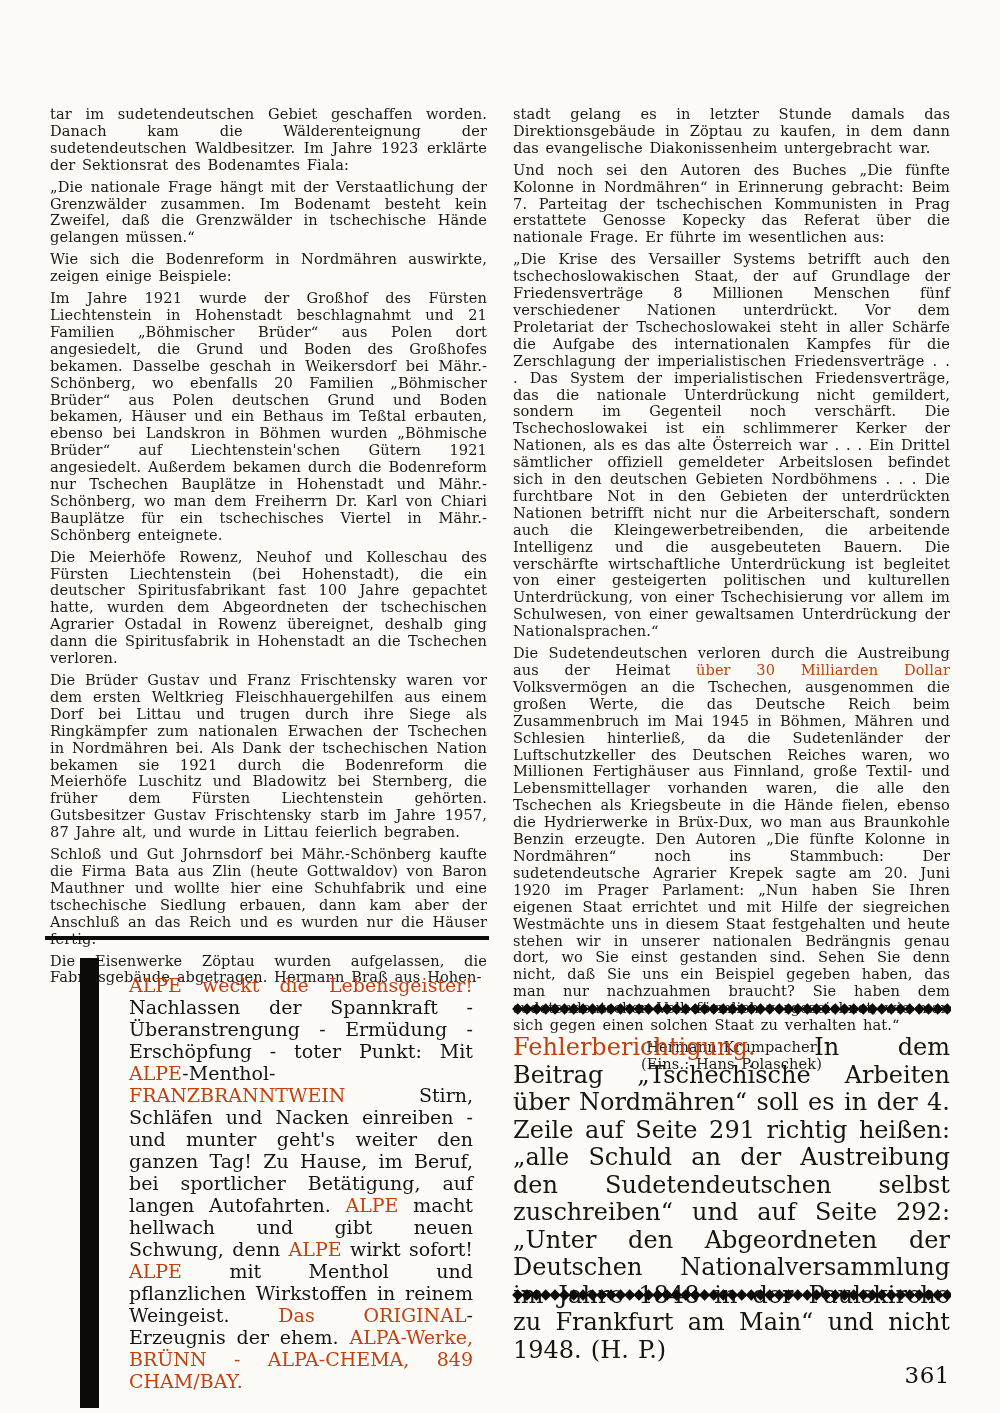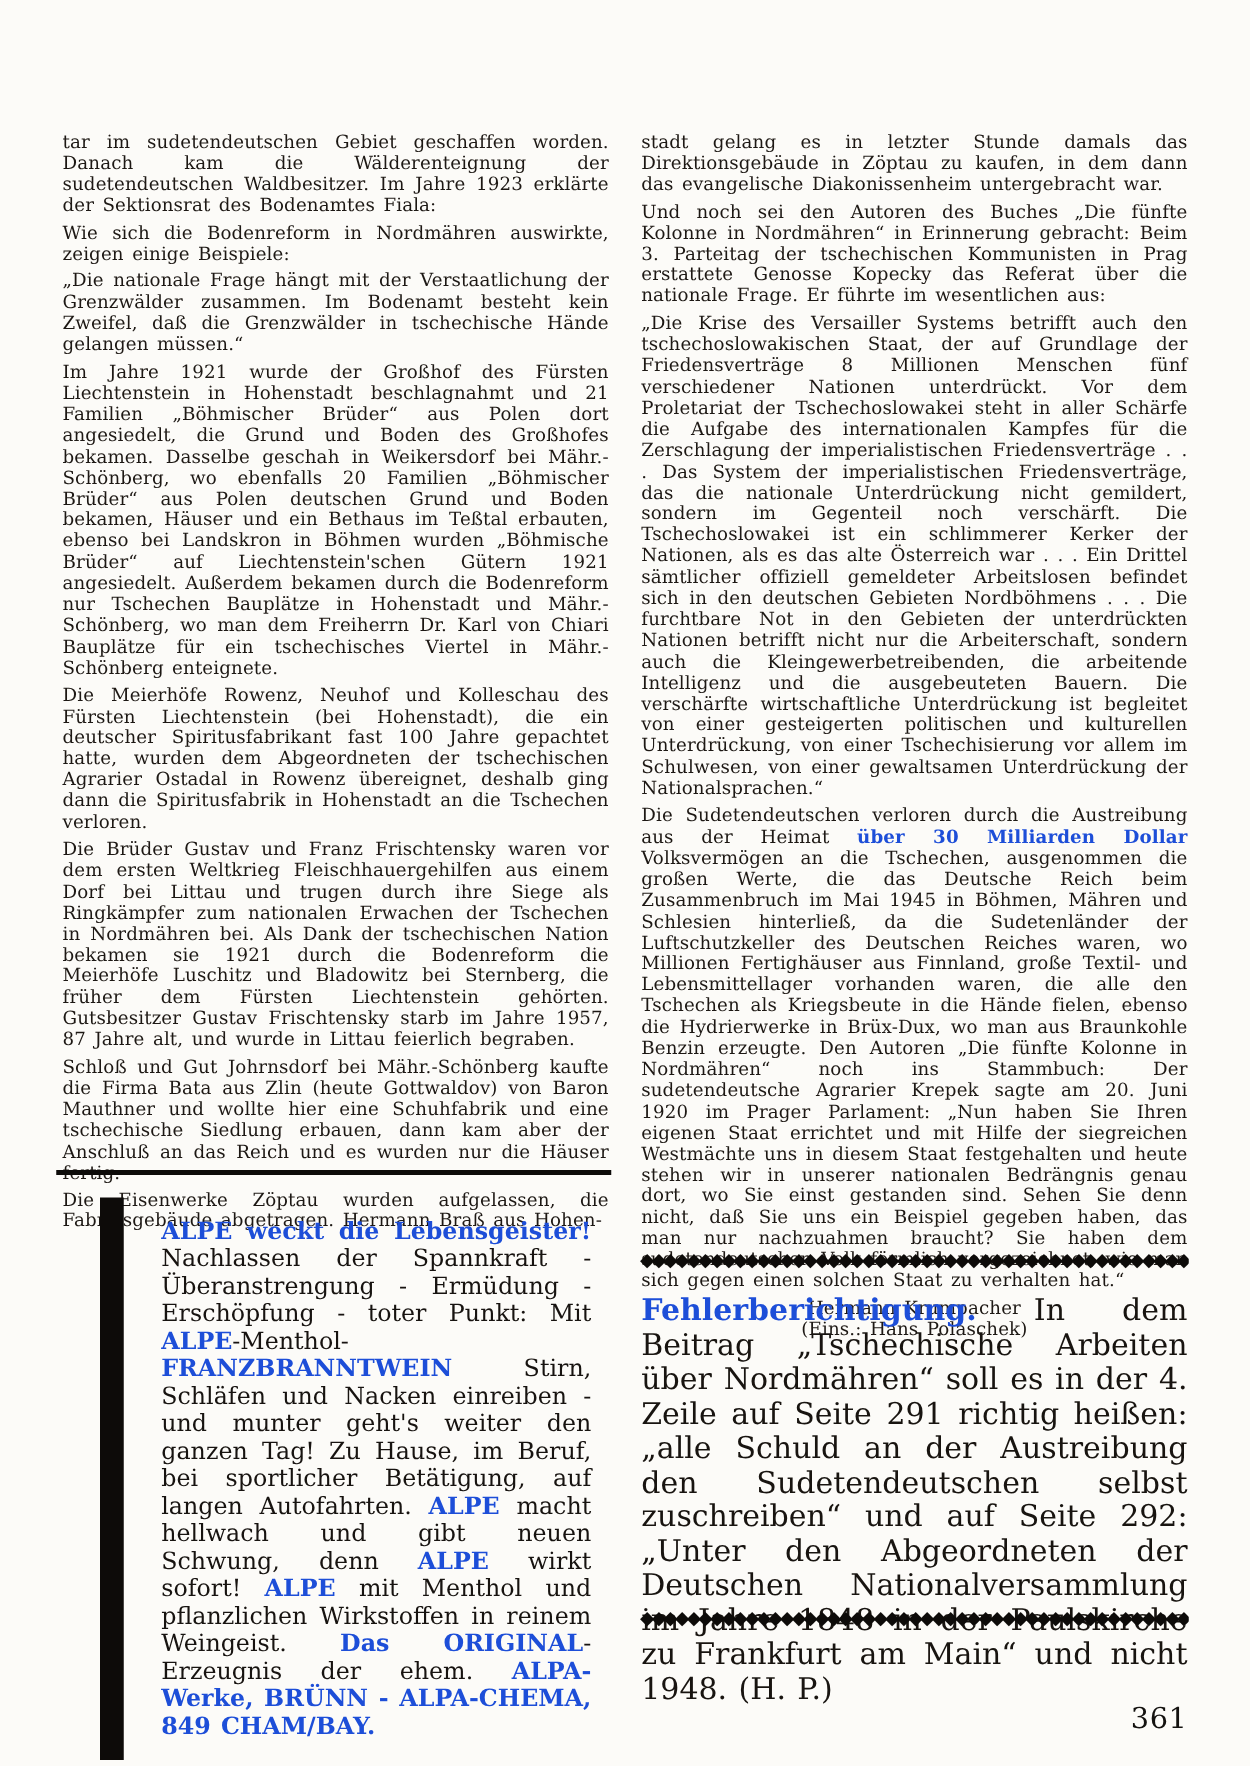--- a/index.html
+++ b/index.html
@@ -22,21 +22,21 @@
     word-spacing: 2px;
     letter-spacing: 0.1px;
   }
   .col-left  { left: 50px; }
   .col-right { left: 513px; }
   .col p {
     margin: 0 0 5px 0;
     hyphens: auto;
     -webkit-hyphens: auto;
   }
-  .b { font-weight: bold; color: #1d4ed8; }
+  .b { font-weight: normal; color: #c2410c; }
   .sig { text-align: center; }
 
   .rule {
     position: absolute;
     left: 45px; top: 936px;
     width: 444px; height: 4px;
     background: #0d0b09;
   }
 
   .ad {
@@ -106,32 +106,32 @@
     margin-top: 48px;
   }
 </style>
 </head>
 <body>
 
 <div class="page">
 
   <div class="col col-left">
     <p>tar im sudetendeutschen Gebiet geschaffen worden. Danach kam die Wälderenteignung der sudetendeutschen Waldbesitzer. Im Jahre 1923 erklärte der Sektionsrat des Bodenamtes Fiala:</p>
+    <p>„Die nationale Frage hängt mit der Verstaatlichung der Grenzwälder zusammen. Im Bodenamt besteht kein Zweifel, daß die Grenzwälder in tschechische Hände gelangen müssen.“</p>
     <p>Wie sich die Bodenreform in Nordmähren auswirkte, zeigen einige Beispiele:</p>
-    <p>„Die nationale Frage hängt mit der Verstaatlichung der Grenzwälder zusammen. Im Bodenamt besteht kein Zweifel, daß die Grenzwälder in tschechische Hände gelangen müssen.“</p>
     <p>Im Jahre 1921 wurde der Großhof des Fürsten Liechtenstein in Hohenstadt beschlagnahmt und 21 Familien „Böhmischer Brüder“ aus Polen dort angesiedelt, die Grund und Boden des Großhofes bekamen. Dasselbe geschah in Weikersdorf bei Mähr.-Schönberg, wo ebenfalls 20 Familien „Böhmischer Brüder“ aus Polen deutschen Grund und Boden bekamen, Häuser und ein Bethaus im Teßtal erbauten, ebenso bei Landskron in Böhmen wurden „Böhmische Brüder“ auf Liechtenstein'schen Gütern 1921 angesiedelt. Außerdem bekamen durch die Bodenreform nur Tschechen Bauplätze in Hohenstadt und Mähr.-Schönberg, wo man dem Freiherrn Dr. Karl von Chiari Bauplätze für ein tschechisches Viertel in Mähr.-Schönberg enteignete.</p>
     <p>Die Meierhöfe Rowenz, Neuhof und Kolleschau des Fürsten Liechtenstein (bei Hohenstadt), die ein deutscher Spiritusfabrikant fast 100 Jahre gepachtet hatte, wurden dem Abgeordneten der tschechischen Agrarier Ostadal in Rowenz übereignet, deshalb ging dann die Spiritusfabrik in Hohenstadt an die Tschechen verloren.</p>
     <p>Die Brüder Gustav und Franz Frischtensky waren vor dem ersten Weltkrieg Fleischhauergehilfen aus einem Dorf bei Littau und trugen durch ihre Siege als Ringkämpfer zum nationalen Erwachen der Tschechen in Nordmähren bei. Als Dank der tschechischen Nation bekamen sie 1921 durch die Bodenreform die Meierhöfe Luschitz und Bladowitz bei Sternberg, die früher dem Fürsten Liechtenstein gehörten. Gutsbesitzer Gustav Frischtensky starb im Jahre 1957, 87 Jahre alt, und wurde in Littau feierlich begraben.</p>
     <p>Schloß und Gut Johrnsdorf bei Mähr.-Schönberg kaufte die Firma Bata aus Zlin (heute Gottwaldov) von Baron Mauthner und wollte hier eine Schuhfabrik und eine tschechische Siedlung erbauen, dann kam aber der Anschluß an das Reich und es wurden nur die Häuser fertig.</p>
     <p>Die Eisenwerke Zöptau wurden aufgelassen, die Fabriksgebäude abgetragen. Hermann Braß aus Hohen-</p>
   </div>
 
   <div class="col col-right">
     <p>stadt gelang es in letzter Stunde damals das Direktionsgebäude in Zöptau zu kaufen, in dem dann das evangelische Diakonissenheim untergebracht war.</p>
-    <p>Und noch sei den Autoren des Buches „Die fünfte Kolonne in Nordmähren“ in Erinnerung gebracht: Beim 3. Parteitag der tschechischen Kommunisten in Prag erstattete Genosse Kopecky das Referat über die nationale Frage. Er führte im wesentlichen aus:</p>
+    <p>Und noch sei den Autoren des Buches „Die fünfte Kolonne in Nordmähren“ in Erinnerung gebracht: Beim 7. Parteitag der tschechischen Kommunisten in Prag erstattete Genosse Kopecky das Referat über die nationale Frage. Er führte im wesentlichen aus:</p>
     <p>„Die Krise des Versailler Systems betrifft auch den tschechoslowakischen Staat, der auf Grundlage der Friedensverträge 8 Millionen Menschen fünf verschiedener Nationen unterdrückt. Vor dem Proletariat der Tschechoslowakei steht in aller Schärfe die Aufgabe des internationalen Kampfes für die Zerschlagung der imperialistischen Friedensverträge . . . Das System der imperialistischen Friedensverträge, das die nationale Unterdrückung nicht gemildert, sondern im Gegenteil noch verschärft. Die Tschechoslowakei ist ein schlimmerer Kerker der Nationen, als es das alte Österreich war . . . Ein Drittel sämtlicher offiziell gemeldeter Arbeitslosen befindet sich in den deutschen Gebieten Nordböhmens . . . Die furchtbare Not in den Gebieten der unterdrückten Nationen betrifft nicht nur die Arbeiterschaft, sondern auch die Kleingewerbetreibenden, die arbeitende Intelligenz und die ausgebeuteten Bauern. Die verschärfte wirtschaftliche Unterdrückung ist begleitet von einer gesteigerten politischen und kulturellen Unterdrückung, von einer Tschechisierung vor allem im Schulwesen, von einer gewaltsamen Unterdrückung der Nationalsprachen.“</p>
     <p><span>Die Sudetendeutschen verloren durch die Austreibung aus der Heimat </span><span class="b">über 30 Milliarden Dollar</span><span> Volksvermögen an die Tschechen, ausgenommen die großen Werte, die das Deutsche Reich beim Zusammenbruch im Mai 1945 in Böhmen, Mähren und Schlesien hinterließ, da die Sudetenländer der Luftschutzkeller des Deutschen Reiches waren, wo Millionen Fertighäuser aus Finnland, große Textil- und Lebensmittellager vorhanden waren, die alle den Tschechen als Kriegsbeute in die Hände fielen, ebenso die Hydrierwerke in Brüx-Dux, wo man aus Braunkohle Benzin erzeugte. Den Autoren „Die fünfte Kolonne in Nordmähren“ noch ins Stammbuch: Der sudetendeutsche Agrarier Krepek sagte am 20. Juni 1920 im Prager Parlament: „Nun haben Sie Ihren eigenen Staat errichtet und mit Hilfe der siegreichen Westmächte uns in diesem Staat festgehalten und heute stehen wir in unserer nationalen Bedrängnis genau dort, wo Sie einst gestanden sind. Sehen Sie denn nicht, daß Sie uns ein Beispiel gegeben haben, das man nur nachzuahmen braucht? Sie haben dem sudetendeutschen Volk förmlich vorgezeichnet, wie man sich gegen einen solchen Staat zu verhalten hat.“</span></p>
     <div class="sig">Hermann Krumpacher</div>
     <div class="sig">(Eins.: Hans Polaschek)</div>
   </div>
 
   <div class="rule"></div>
 
   <div class="ad">
     <div class="ad-bar"></div>

